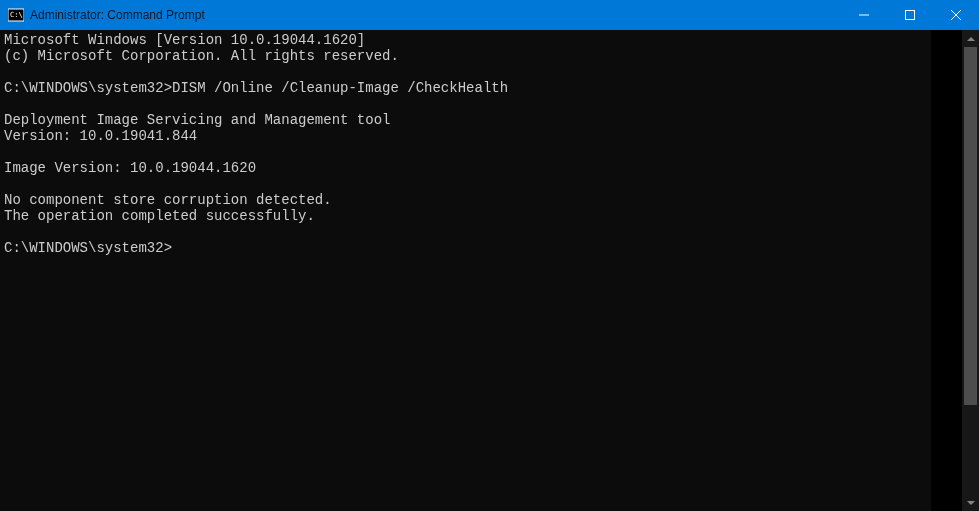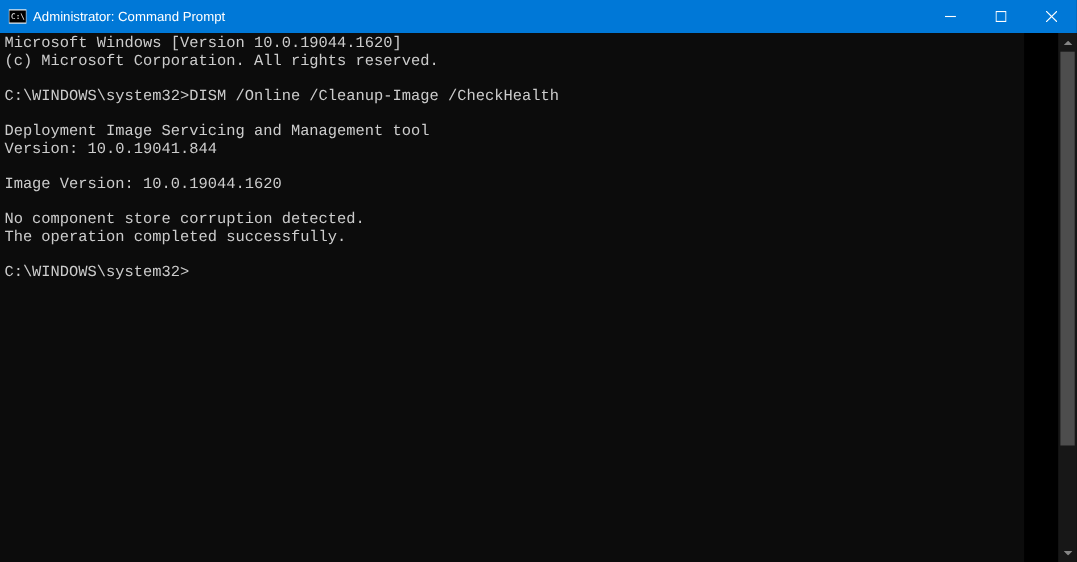--- a/index.html
+++ b/index.html
@@ -27,21 +27,21 @@
       height: 16px;
       margin-left: 8px;
       margin-right: 6px;
       display: flex;
       align-items: center;
       justify-content: center;
     }
     .titlebar-title {
       font-size: 12px;
       flex: 1;
-      color: #ffffff;
+      color: #0f172a;
     }
     .window-controls {
       display: flex;
       height: 100%;
     }
     .window-control {
       width: 46px;
       height: 30px;
       display: flex;
       align-items: center;

